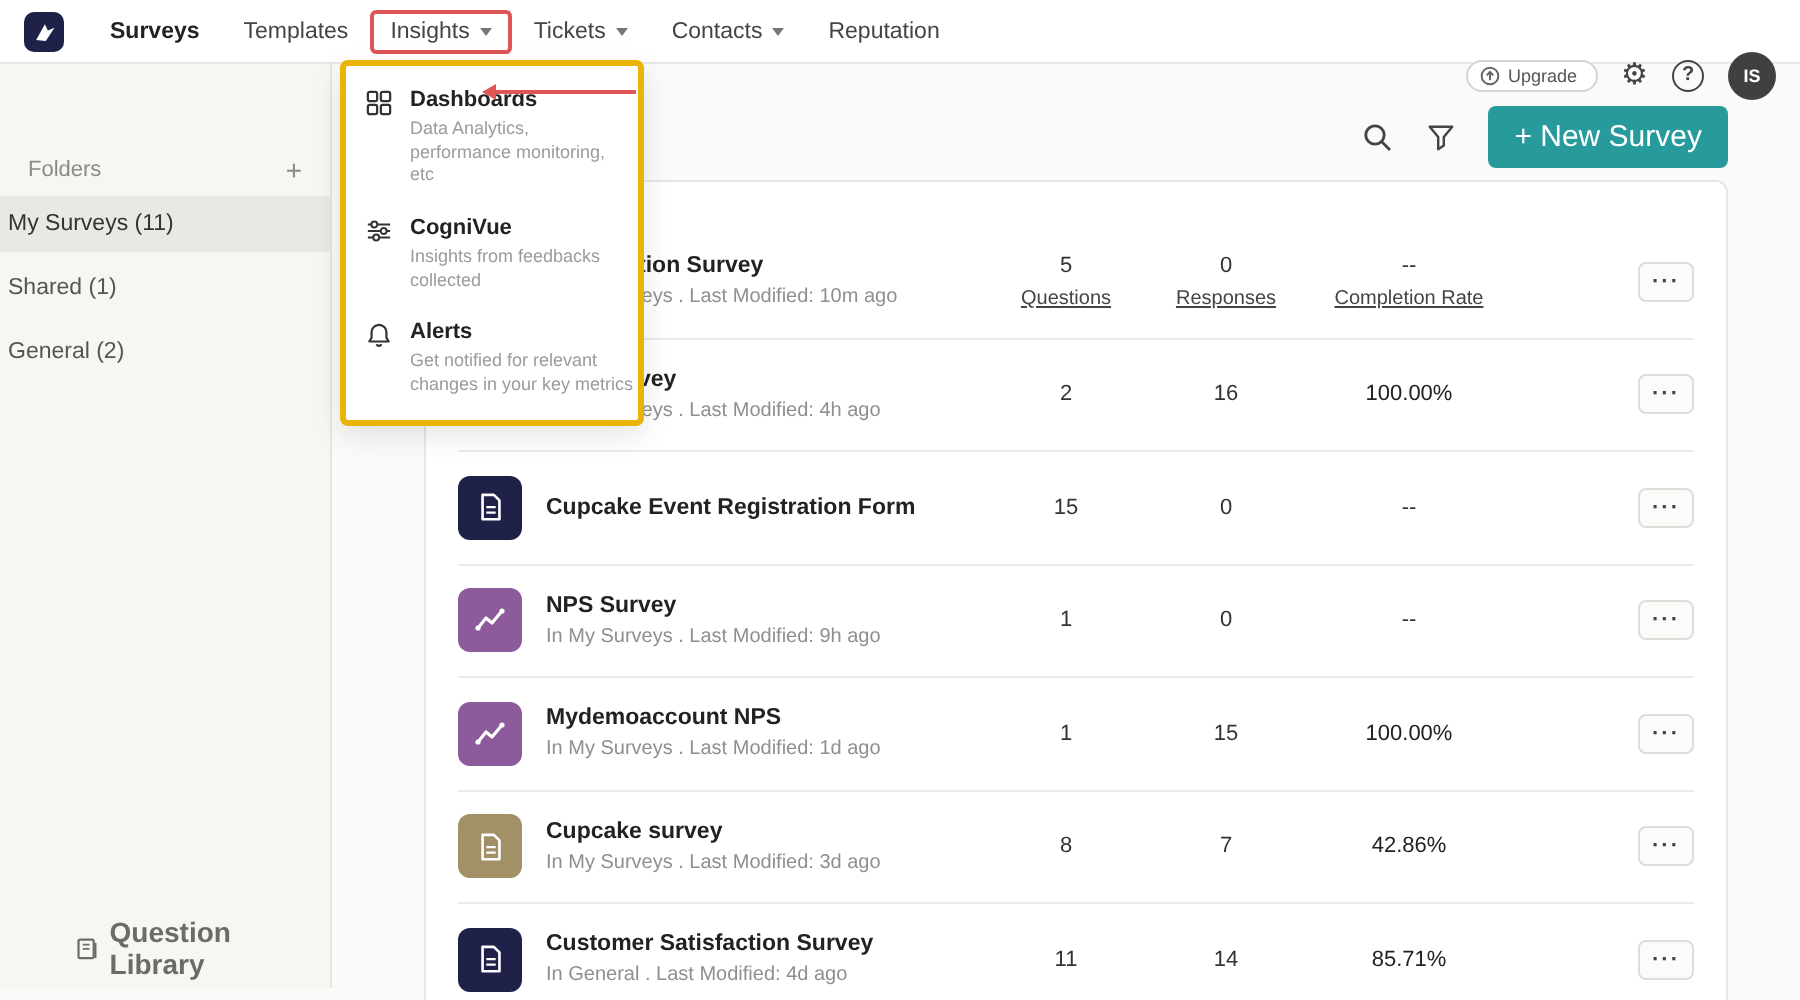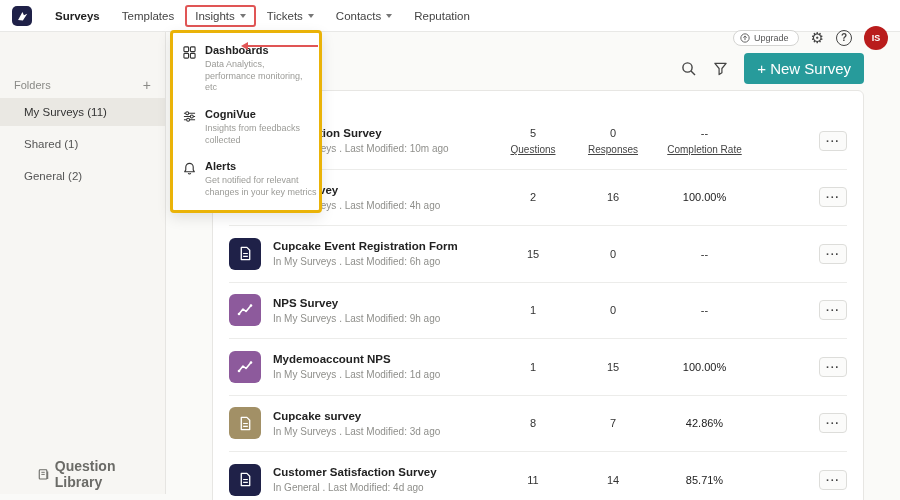--- a/index.html
+++ b/index.html
@@ -19,21 +19,21 @@
   .caret { width:0; height:0; border-left:3.5px solid transparent; border-right:3.5px solid transparent;
            border-top:4px solid #777; display:inline-block; }
   .nav-right { margin-left:auto; display:flex; align-items:center; gap:12px;margin-top:44px; }
   .upgrade-pill { display:flex; align-items:center; gap:4px; border:1px solid #d4d4d2;
                   border-radius:10px; padding:2px 9px 2px 6px; font-size:9px; color:#555;
                   background:#fff; cursor:pointer; }
   .icon-btn { color:#444; font-size:15px; line-height:1; cursor:pointer; display:flex; align-items:center; }
   .help-circle { width:16px; height:16px; border:1.3px solid #444; border-radius:50%;
                  font-size:10px; font-weight:700; color:#444; display:flex; align-items:center;
                  justify-content:center; cursor:pointer; }
-  .avatar { width:24px; height:24px; border-radius:50%; background:#b91c1c; color:#fff;
+  .avatar { width:24px; height:24px; border-radius:50%; background:#404040; color:#fff;
             font-size:9px; font-weight:700; display:flex; align-items:center; justify-content:center;
             cursor:pointer; }
 
   
   .dropdown { position:absolute; left:170px; top:30px; width:152px; background:#fff;
               border:3px solid #eab308; border-radius:4px; box-shadow:0 5px 14px rgba(0,0,0,.10);
               z-index:50; padding:4px 0; }
   .menu-item { display:flex; gap:8px; padding:7px 10px; cursor:pointer; }
   .mi-icon { flex:0 0 14px; margin-top:1px; color:#333; }
   .mi-text { display:flex; flex-direction:column; }
@@ -46,21 +46,21 @@
                       border-right:7px solid #e05555; border-top:4px solid transparent;
                       border-bottom:4px solid transparent; }
 
   
   .sidebar { position:absolute; top:32px; left:0; width:166px; bottom:6px; background:#f7f6f3;
              border-right:1px solid #e6e5e2; z-index:5; }
   .folders-header { display:flex; justify-content:space-between; align-items:center;
                     padding:6px 14px; margin-top:40px; }
   .folders-title { font-size:11px; color:#8a8a86; }
   .folders-add { font-size:14px; color:#8a8a86; cursor:pointer; line-height:1; }
-  .side-item { font-size:11.5px; color:#555; padding:8px 24px; margin-bottom:4px; cursor:pointer; }
+  .side-item { font-size:11.5px; color:#555; padding:8px 4px; margin-bottom:4px; cursor:pointer; }
   .side-item.active { background:#eae8e3; color:#333; font-weight:500; }
   .sidebar-footer { position:absolute; bottom:4px; left:38px; display:flex; align-items:center;
                     gap:5px; font-size:14px; font-weight:700; color:#6b6b67; cursor:pointer; }
 
   
   .main { position:absolute; top:32px; left:166px; right:0; bottom:0; background:#fafaf8; }
   .toolbar { position:absolute; top:21px; right:36px; display:flex; align-items:center; gap:16px; }
   .tool-icon { cursor:pointer; display:flex; align-items:center; color:#444; }
   .new-survey-btn { background:#279b9b; color:#fff; font-size:15px; font-weight:500;
                     border:none; border-radius:4px; padding:7px 13px; cursor:pointer; }
@@ -231,21 +231,20 @@
 
     <div class="row">
       <div class="tile" style="background: rgb(31, 33, 72);">
           <svg width="15" height="15" viewBox="0 0 16 16">
             <path d="M3.5 1.5 h6 l3 3 v10 h-9 Z" fill="none" stroke="#fff" stroke-width="1.4" stroke-linejoin="round"></path>
             <path d="M5.5 8 h5 M5.5 11 h5" stroke="#fff" stroke-width="1.2"></path>
           </svg>
         </div>
       <div class="row-info">
         <span class="row-title">Cupcake Event Registration Form</span>
-        <span class="row-sub">In My Surveys . Last Modified: 6h ago</span>
       </div>
       <div class="stat col-q">
           <span class="stat-value">15</span>
         </div>
       <div class="stat col-r">
           <span class="stat-value">0</span>
         </div>
       <div class="stat col-c">
           <span class="stat-value">--</span>
         </div>

